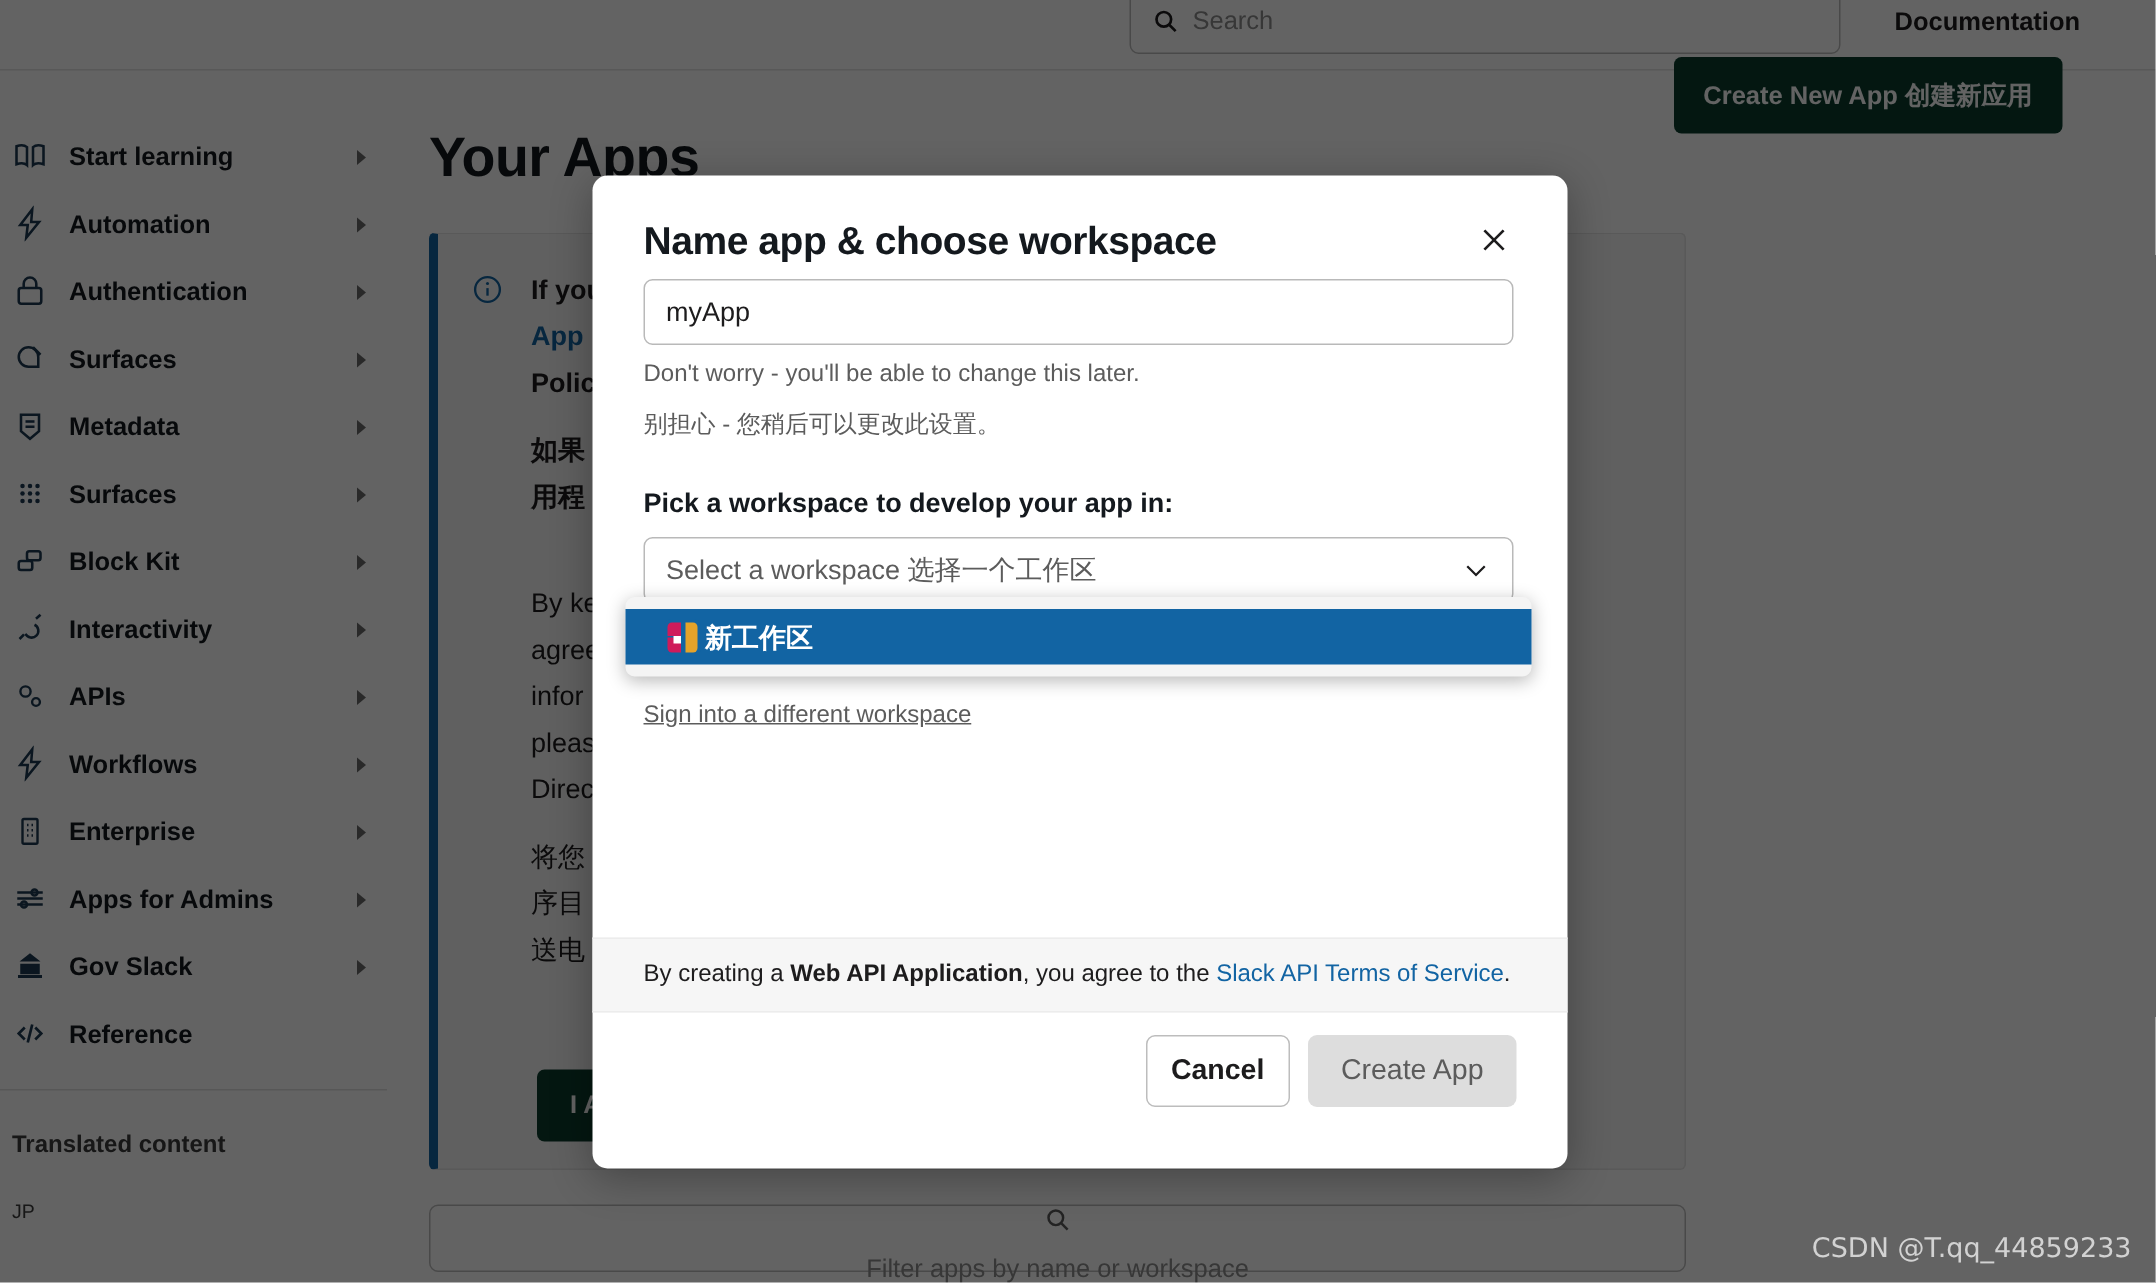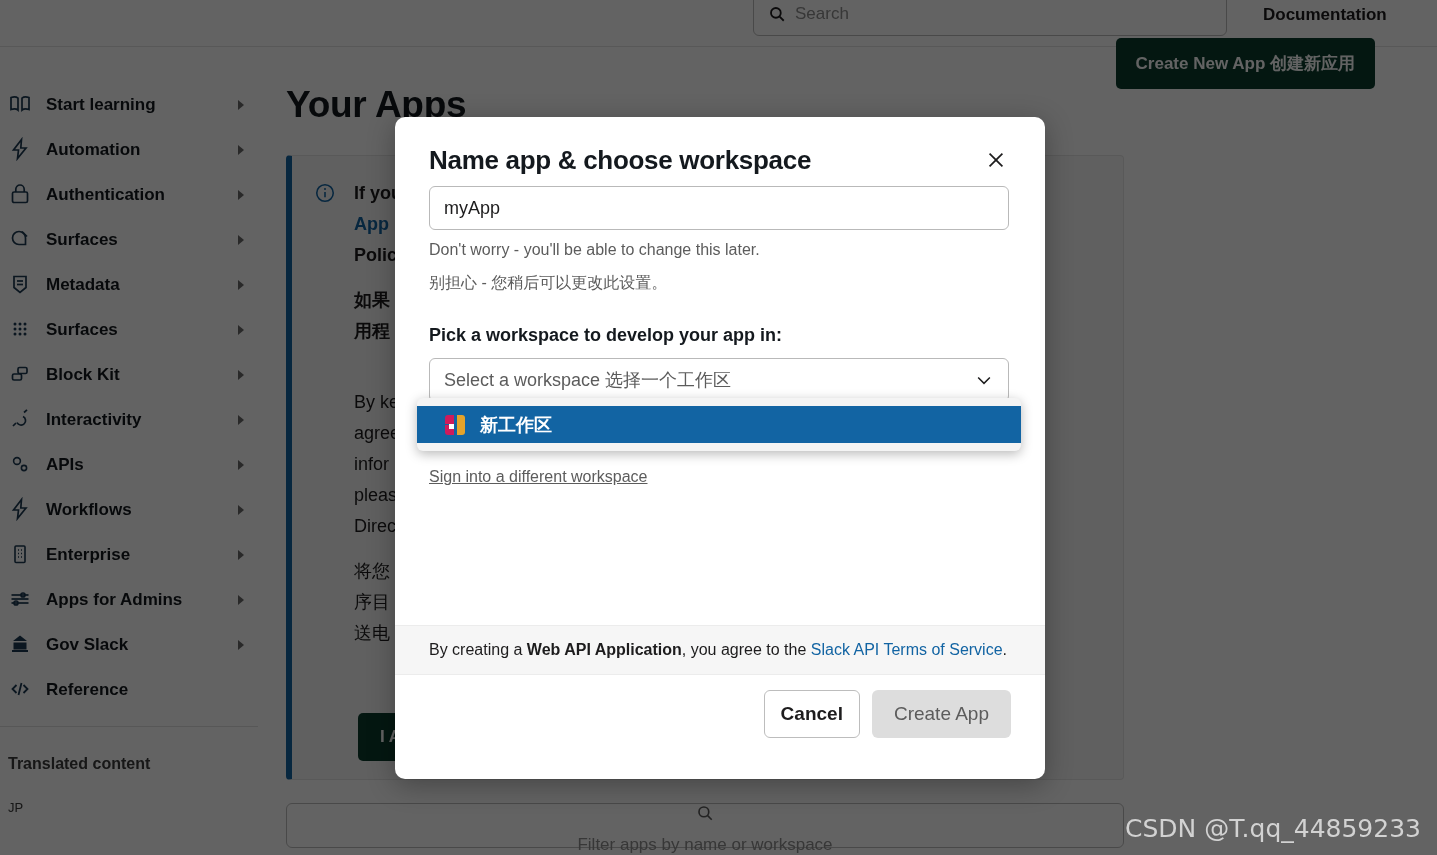--- a/index.html
+++ b/index.html
@@ -182,21 +182,21 @@
     position: absolute; left: -12px; top: 40px;
     width: 604px;
     background: #f4f4f4;
     border-radius: 6px;
     box-shadow: 0 3px 12px rgba(0,0,0,.28);
     padding: 8px 0;
     z-index: 30;
   }
   .dd-option {
     height: 37px; background: #1264a3;
-    display: flex; align-items: center; gap: 13px;
+    display: flex; align-items: center; gap: 3px;
     padding: 0 0 0 26px; cursor: pointer;
   }
   .ws-ic {
     width: 24px; height: 24px; flex: 0 0 24px;
     border-radius: 4px; overflow: hidden; position: relative;
     background: #1264a3;
   }
   .ws-ic .tl { position: absolute; left: 2px;  top: 2px;  width: 9px;  height: 9px; background: #cf1b5b; border-radius: 3px 0 0 0; }
   .ws-ic .bl { position: absolute; left: 2px;  top: 12px; width: 9px;  height: 10px; background: #cf1b5b; border-radius: 0 0 0 3px; }
   .ws-ic .sq { position: absolute; left: 6px;  top: 11px; width: 5px;  height: 5px; background: #ffffff; }
@@ -236,21 +236,21 @@
     background: #dddddd; color: #5c5c5c;
     border: none; border-radius: 6px;
     font-size: 19px; font-weight: 400;
     padding: 13px 22px; cursor: pointer;
     font-family: "Liberation Sans", sans-serif;
   }
 
   
   .watermark {
     position: absolute; right: 16px; bottom: 12px;
-    font-size: 25px; color: #d2d2d2;
+    font-size: 18px; color: #d2d2d2;
     font-family: "DejaVu Sans", sans-serif;
     z-index: 60;
   }
 </style>
 </head>
 <body>
 
 <div id="page">
 
   <div class="topbar">

